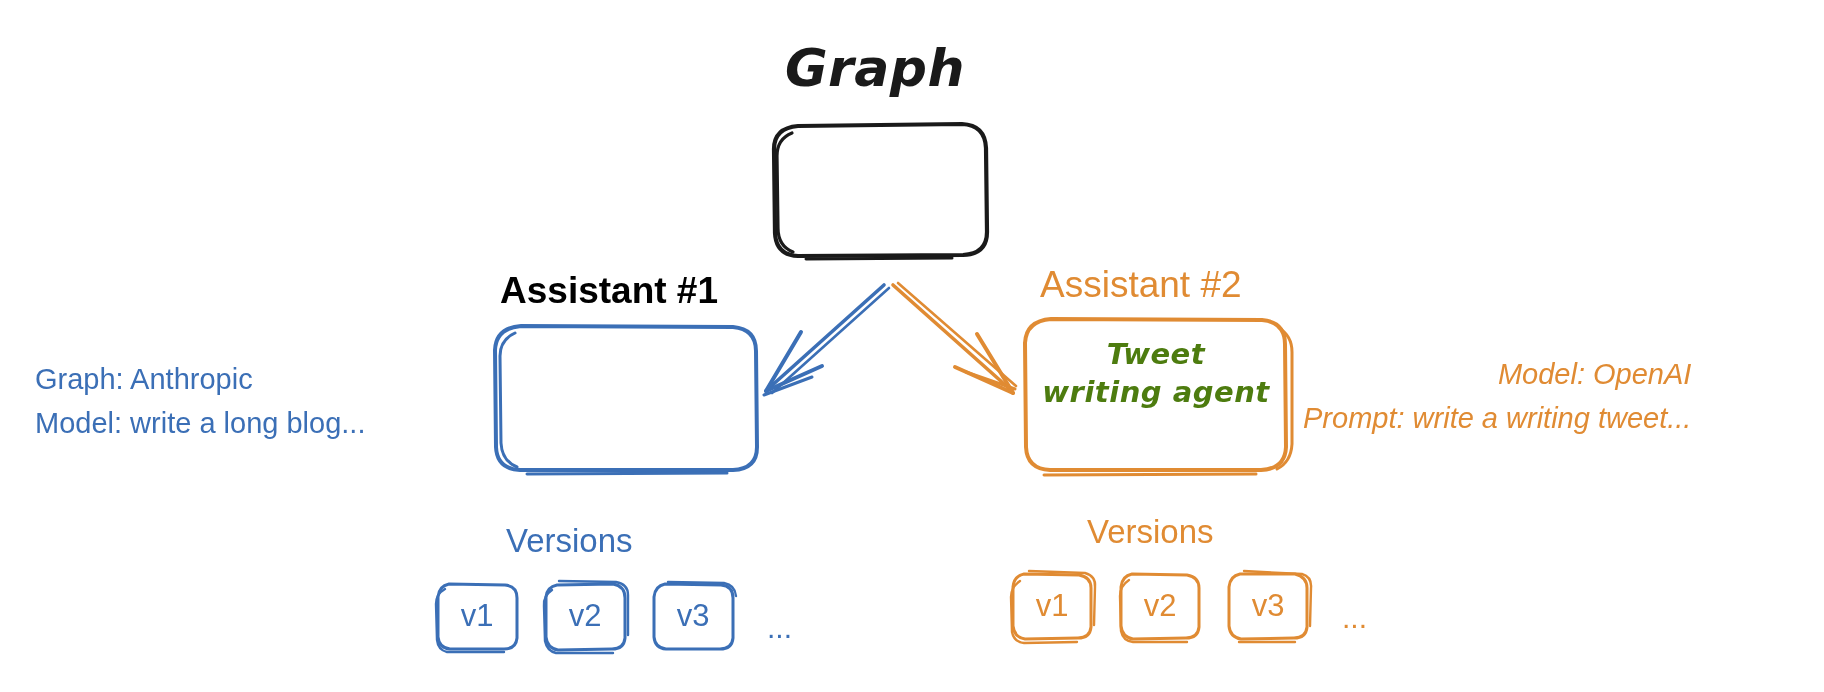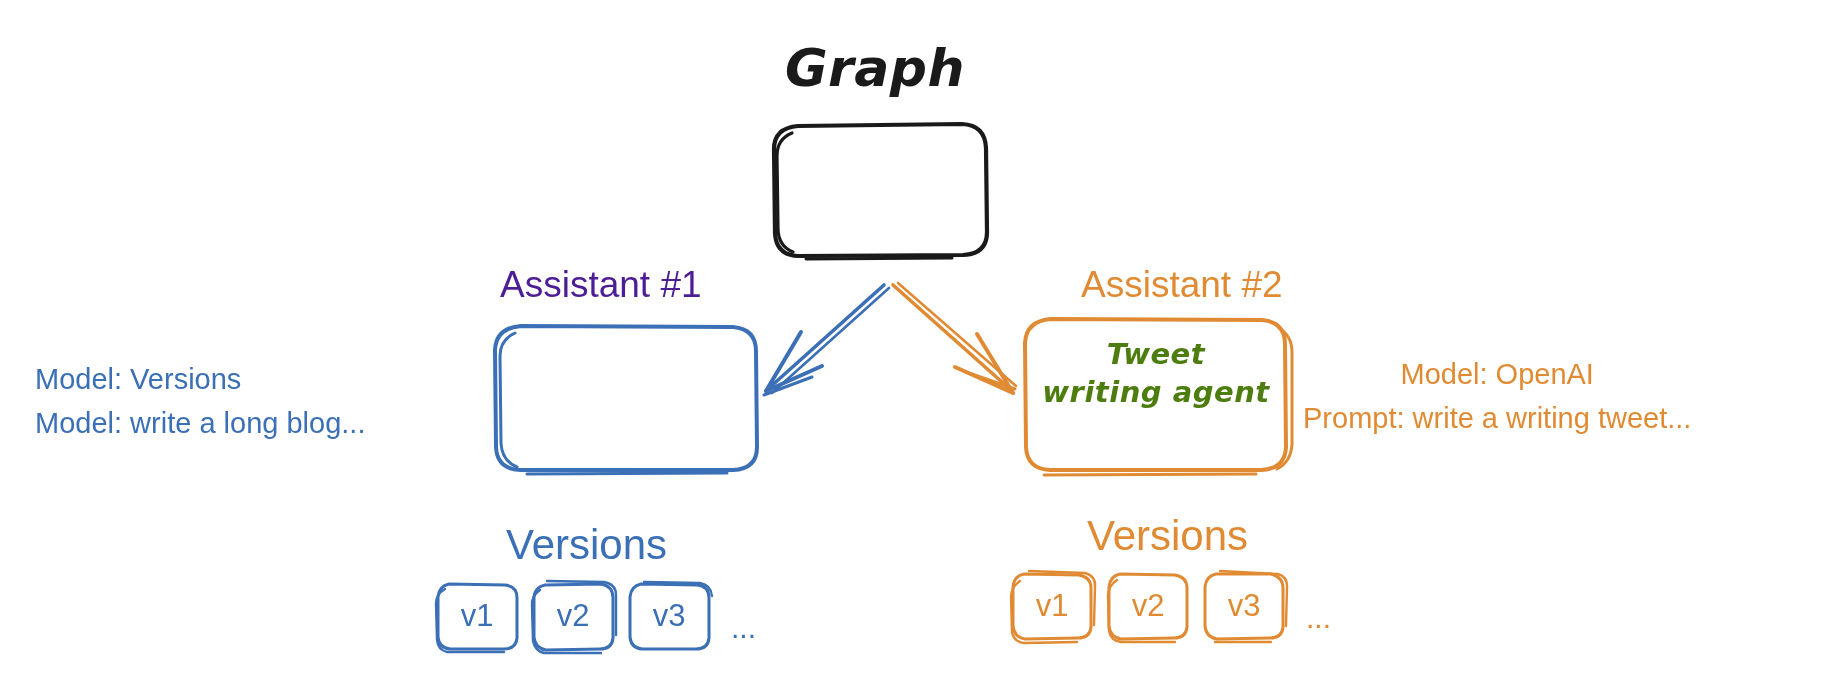--- a/index.html
+++ b/index.html
@@ -61,52 +61,52 @@
     font-size: 30px;
     line-height: 1.25;
     color: #1a1a1a;
   }
 
   .assistant-heading {
     font-size: 37px;
     line-height: 1;
     white-space: nowrap;
   }
-  .assistant-heading.blue { color: #4c1d95; left: 500px; top: 266px; }
-  .assistant-heading.orange { color: #e08b33; left: 1040px; top: 266px; margin-left: 41px; }
+  .assistant-heading.blue { color: #000000; left: 500px; top: 272px; font-weight: bold; }
+  .assistant-heading.orange { color: #e08b33; left: 1040px; top: 266px; }
 
   .agent-label {
     text-align: center;
     font-size: 29px;
     line-height: 1.3;
   }
   .agent-label.blue { color: #3b6fb6; width: 260px; left: 496px; top: 352px; }
   .agent-label.orange { color: #4d7c0f; width: 260px; left: 1026px; top: 336px; }
 
   .meta-block {
     font-size: 29px;
     line-height: 1.5;
     white-space: nowrap;
   }
   .meta-block.blue { color: #3b6fb6; left: 35px; top: 358px; text-align: left; }
-  .meta-block.orange { color: #e08b33; left: 1303px; top: 353px; text-align: center; }
+  .meta-block.orange { color: #e08b33; left: 1303px; top: 353px; text-align: right; font-style: italic; }
   .meta-line { display: block; }
 
   .versions-heading {
-    font-size: 42px;
+    font-size: 33px;
     line-height: 1;
     white-space: nowrap;
   }
   .versions-heading.blue { color: #3b6fb6; left: 506px; top: 524px; }
   .versions-heading.orange { color: #e08b33; left: 1087px; top: 515px; }
 
   .version-row {
     display: flex;
     align-items: center;
-    gap: 16px;
+    gap: 28px;
   }
   .version-row.blue { left: 437px; top: 583px; }
   .version-row.orange { left: 1012px; top: 573px; }
 
   .version-chip {
     position: relative;
     width: 80px;
     height: 66px;
     display: flex;
     align-items: center;
@@ -184,21 +184,21 @@
 
   <div class="abs ui assistant-heading orange">Assistant #2</div>
 
 
   <div class="abs hand agent-label orange">
     <div>Tweet</div>
     <div>writing agent</div>
   </div>
 
   <div class="abs ui meta-block blue">
-    <span class="meta-line">Model: Versions</span>
+    <span class="meta-line">Graph: Anthropic</span>
     <span class="meta-line">Model: write a long blog...</span>
   </div>
 
   <div class="abs ui meta-block orange">
     <span class="meta-line">Model: OpenAI</span>
     <span class="meta-line">Prompt: write a writing tweet...</span>
   </div>
 
   <div class="abs ui versions-heading blue">Versions</div>
 

